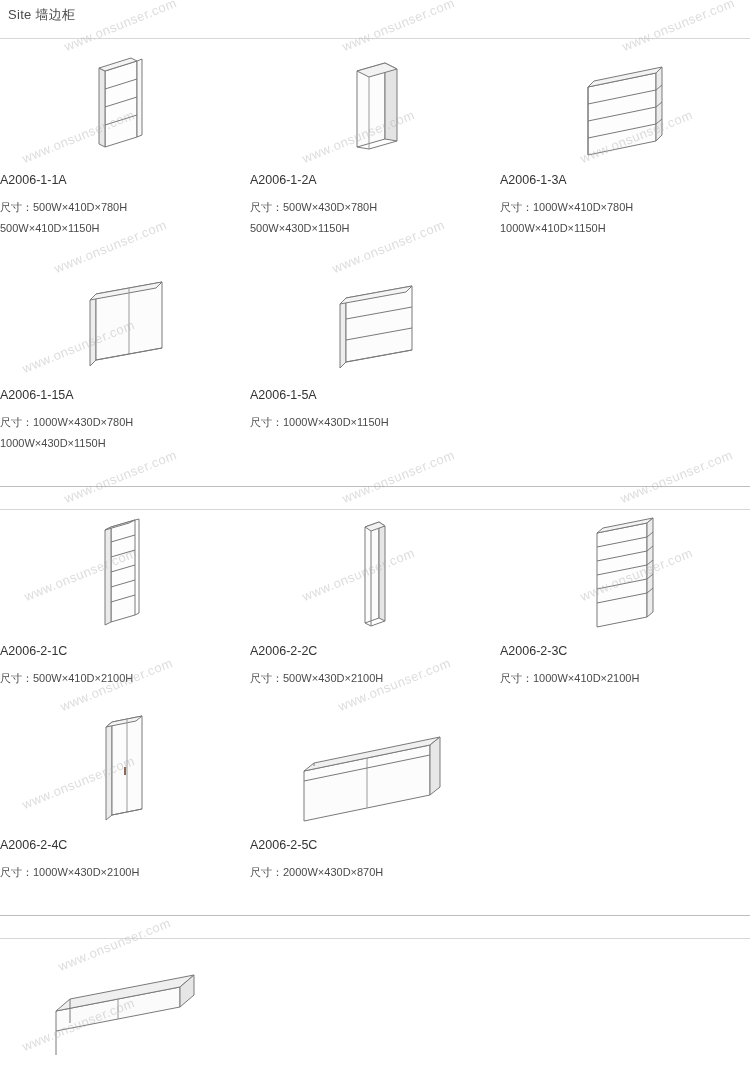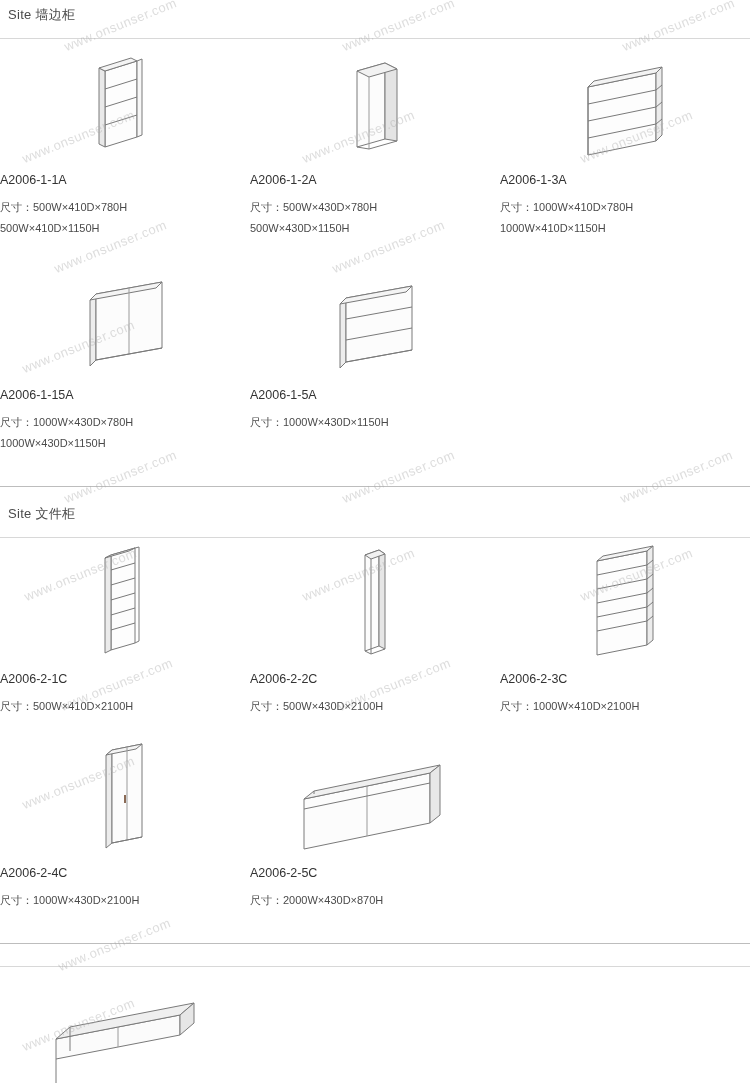--- a/index.html
+++ b/index.html
@@ -215,21 +215,20 @@
 
       <div class="cell"></div>
     </div>
   </div>
 
   <div style="height:22px"></div>
   <div class="rule-thick"></div>
   <div style="height:14px"></div>
 
   <div class="section">
-    <div class="section-header">Site 文件柜</div>
     <div class="section-divider"></div>
 
     <div class="grid">
 
       <div class="cell">
         <div class="art">
           <svg width="80" height="115" viewBox="0 0 80 115">
             <g fill="none" stroke="#7a7a7a" stroke-width="1">
               <polygon points="26,12 50,5 50,100 26,107" fill="#fdfdfd"></polygon>
               <polygon points="20,15 26,12 26,107 20,110" fill="#ebebeb"></polygon>

